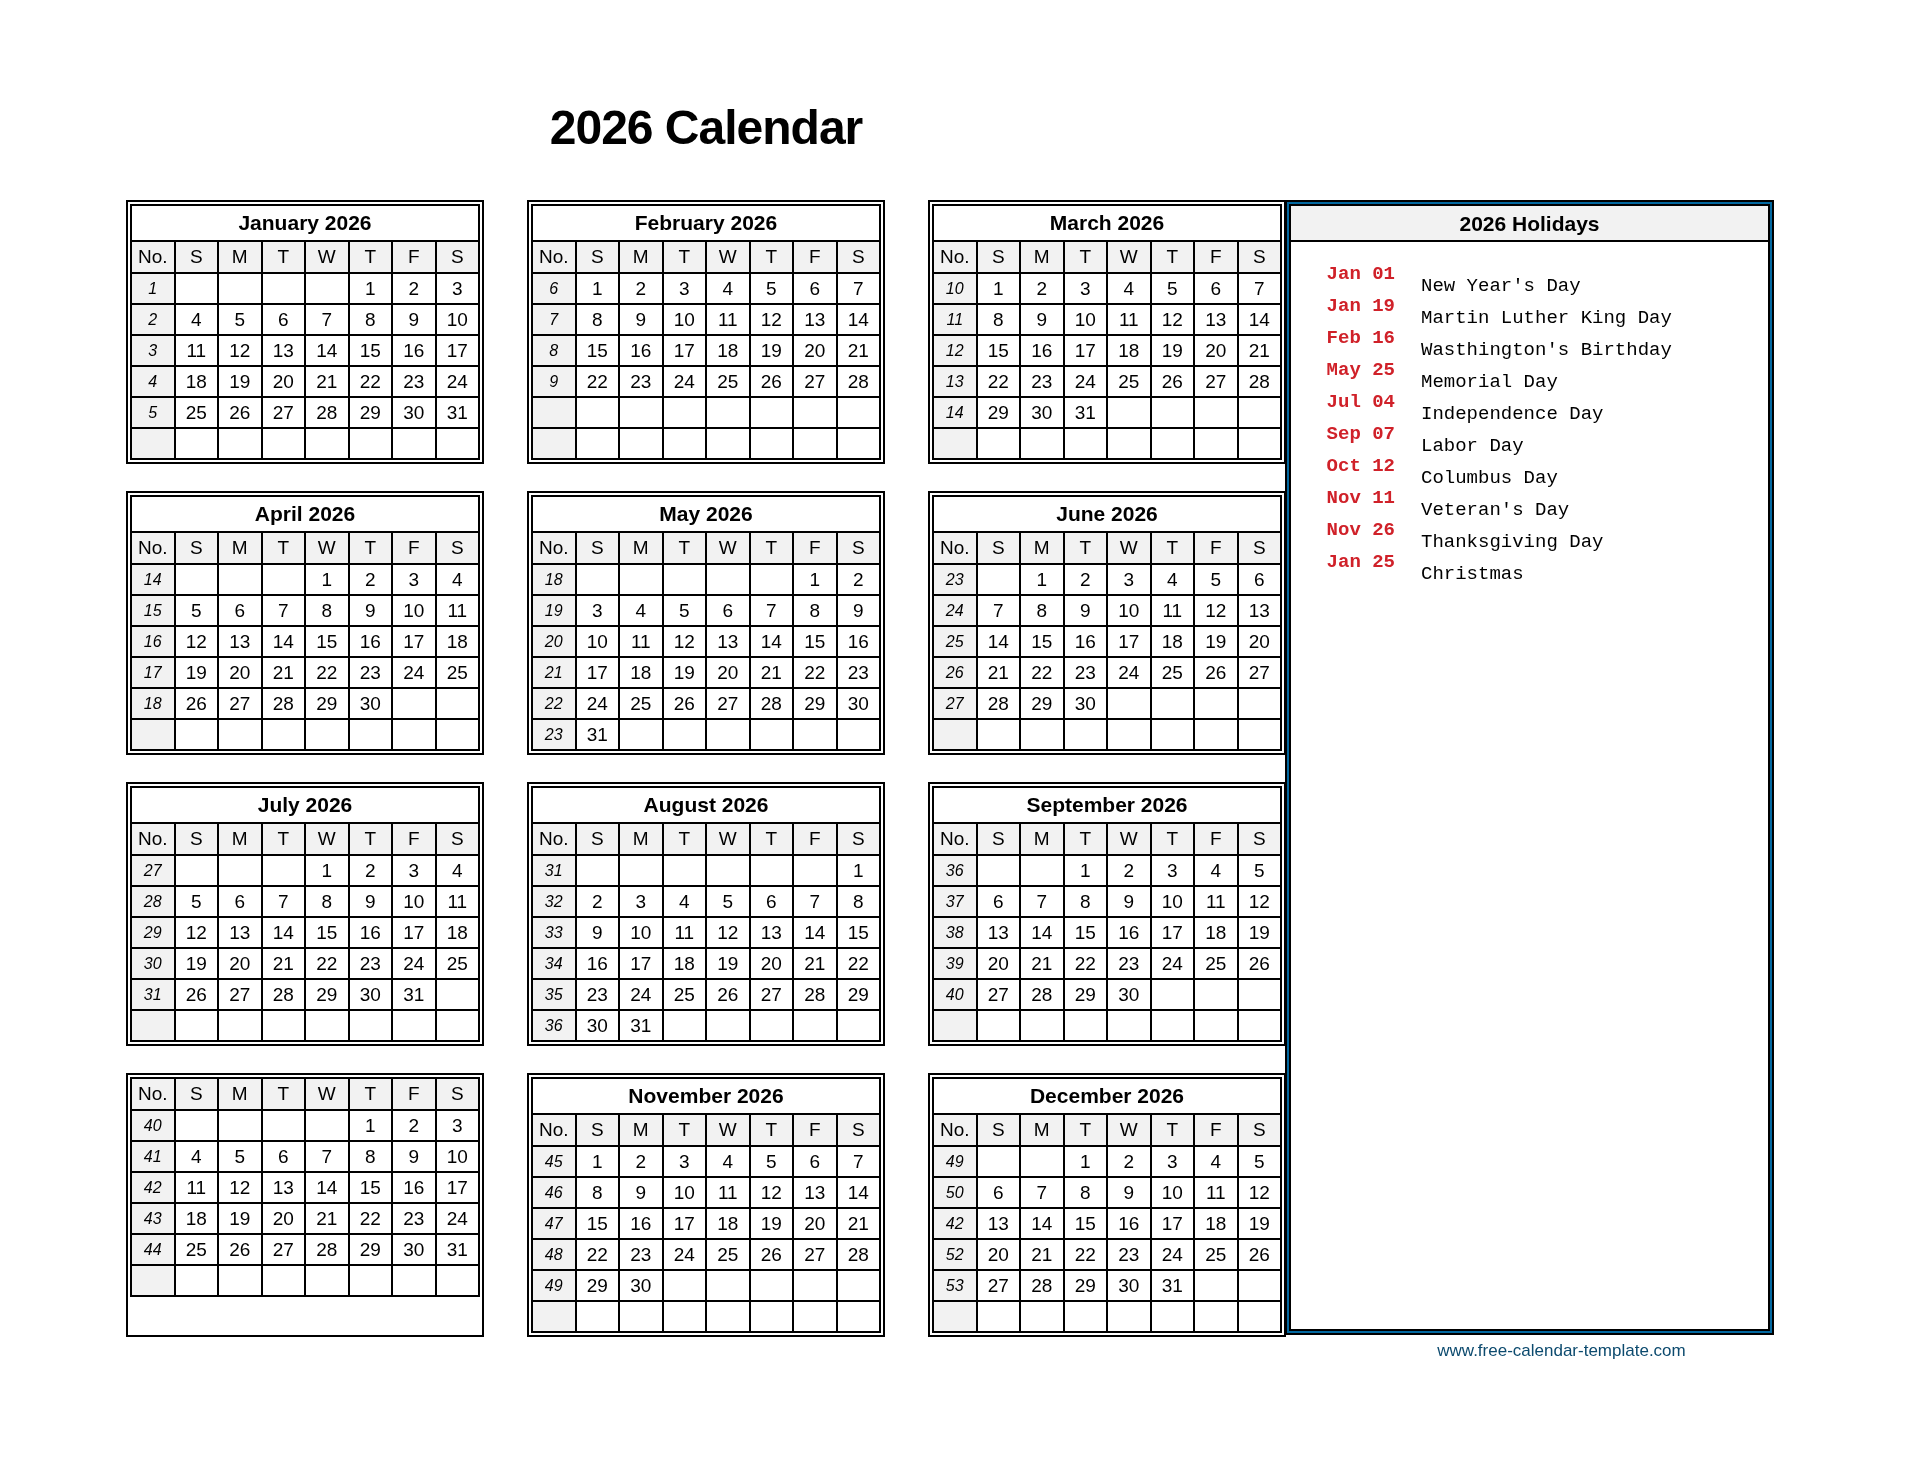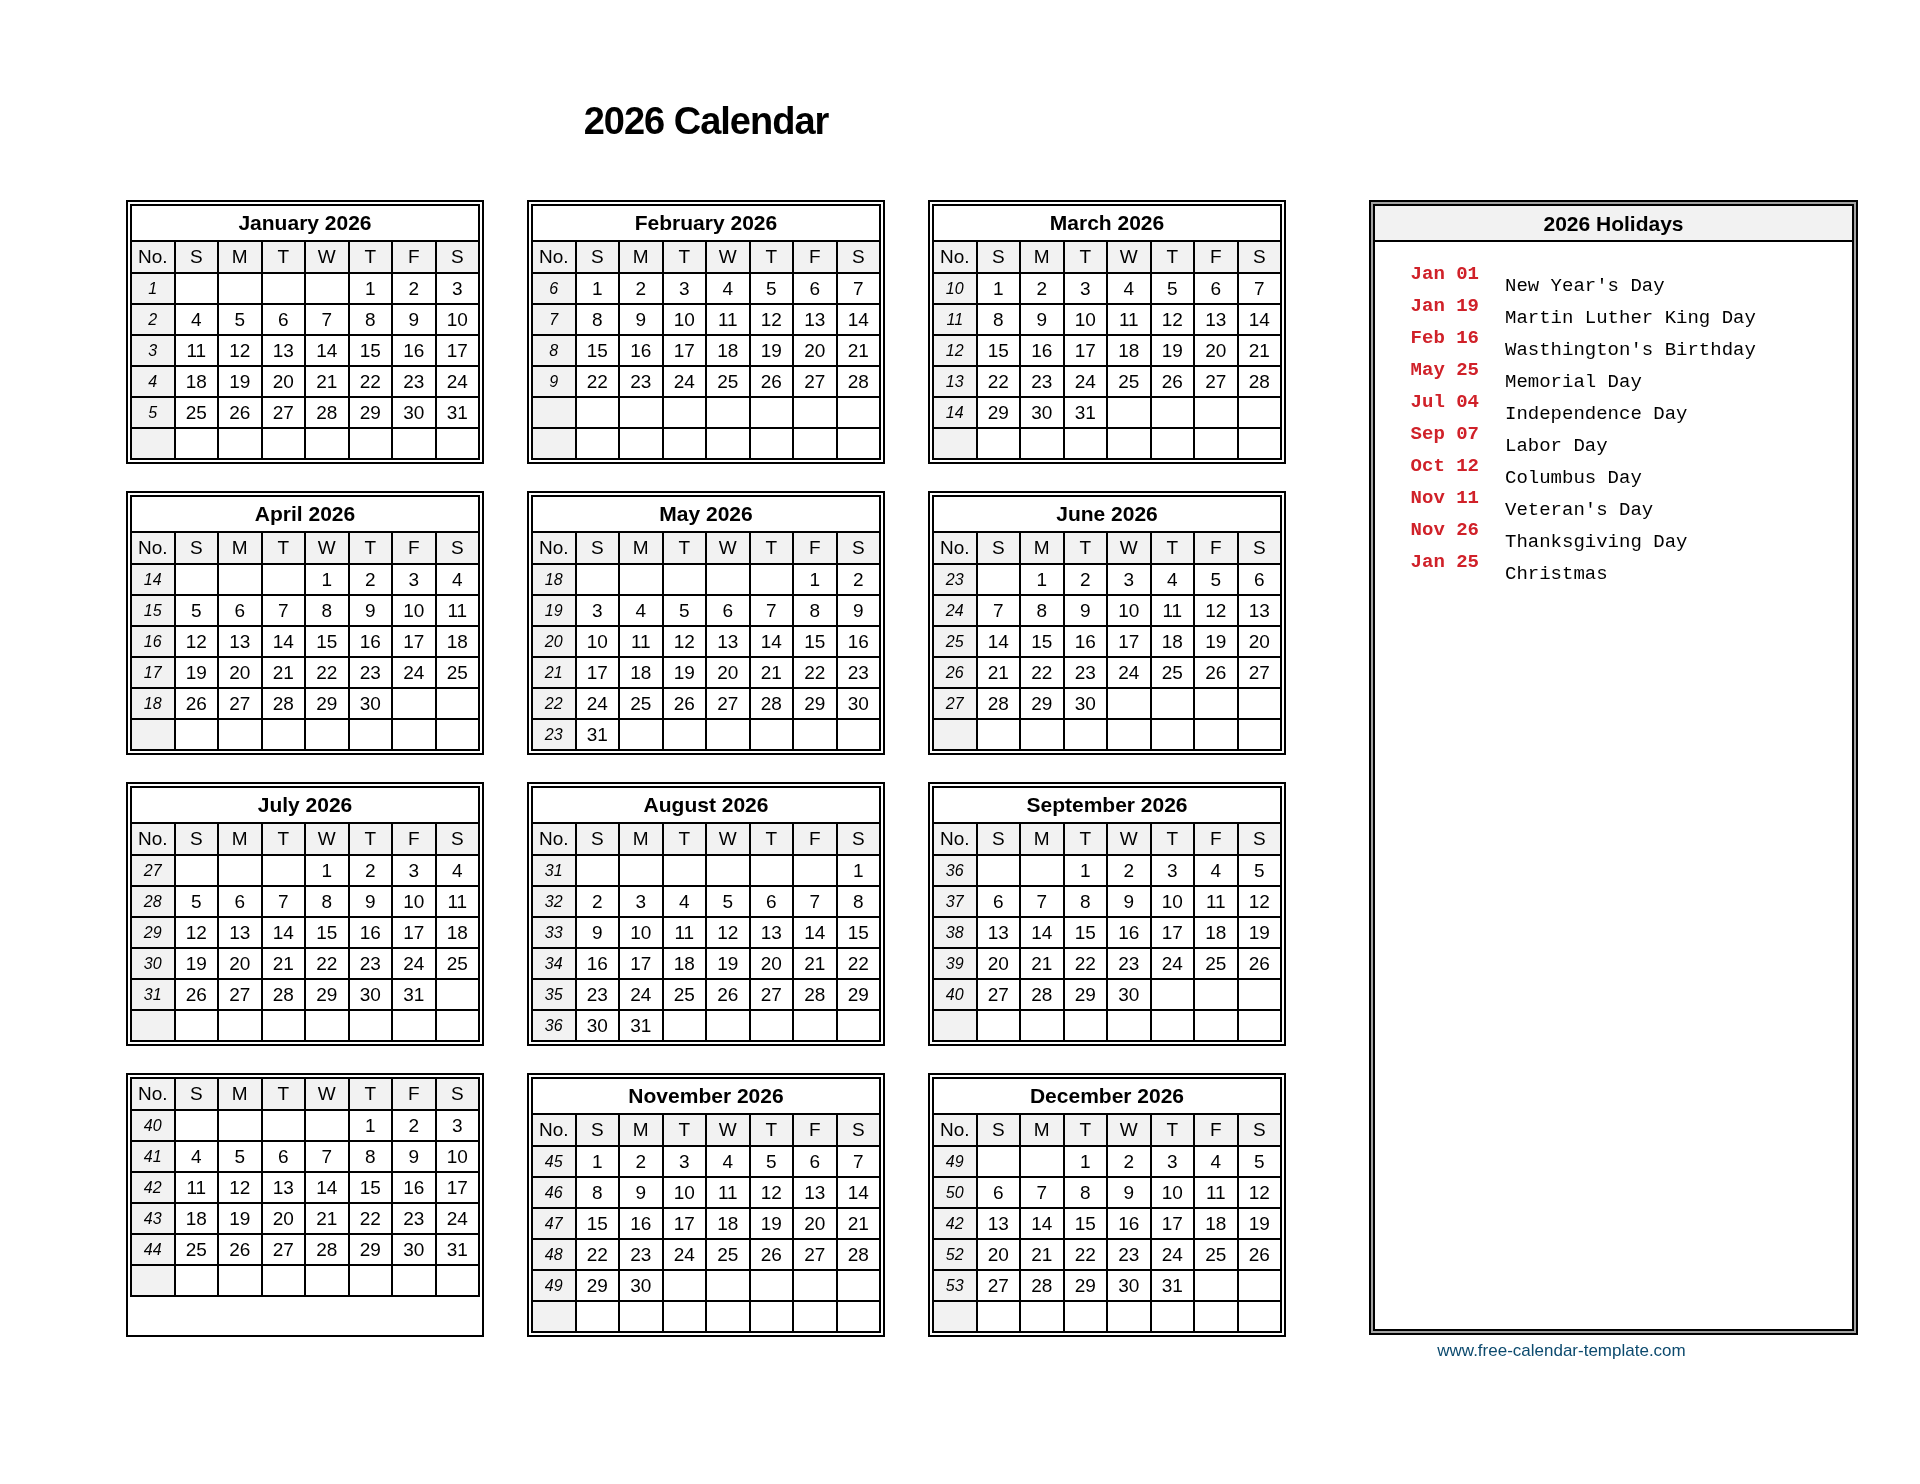--- a/index.html
+++ b/index.html
@@ -8,21 +8,21 @@
     --line:#000000;
   }
   *{box-sizing:border-box;}
   html,body{margin:0;padding:0;}
   body{
     width:1920px;height:1484px;position:relative;background:#ffffff;
     font-family:"Liberation Sans",sans-serif;color:#000;
   }
   .page-title{
     position:absolute;left:126px;top:100px;width:1160px;
-    text-align:center;font-size:38px;font-weight:bold;letter-spacing:-1px;
+    text-align:center;font-size:48px;font-weight:bold;letter-spacing:-1px;
   }
   .months-grid{
     position:absolute;left:126px;top:200px;width:1160px;
     display:grid;grid-template-columns:repeat(3,358px);
     column-gap:43px;row-gap:27px;
   }
   .month{
     border:2px solid var(--line);padding:2px;background:#fff;
   }
   table.cal{
@@ -36,22 +36,22 @@
   }
   .cal .dh{
     background:var(--cell-gray);font-size:19px;font-weight:normal;height:32px;
   }
   .cal tbody tr{height:31px;}
   .cal td.wk{
     background:var(--cell-gray);font-style:italic;font-size:16px;
   }
   .cal td.day{font-size:19px;}
   .holidays{
-    position:absolute;left:1369px;top:200px;width:489px;height:1135px;
-    border:2px solid var(--line);padding:2px;background:#a3a3a3;
+    position:absolute;left:1285px;top:200px;width:489px;height:1135px;
+    border:2px solid var(--line);padding:2px;background:#0369a1;
   }
   .holidays-inner{
     border:2px solid var(--line);width:100%;height:100%;background:#fff;
   }
   .holidays-header{
     height:36px;background:var(--cell-gray);border-bottom:2px solid var(--line);
     text-align:center;font-weight:bold;font-size:21px;line-height:36px;
   }
   .holidays-list{padding-top:16px;font-family:Liberation Mono, monospace;}
   .holiday-item{display:flex;height:32px;align-items:center;font-size:19px;}

